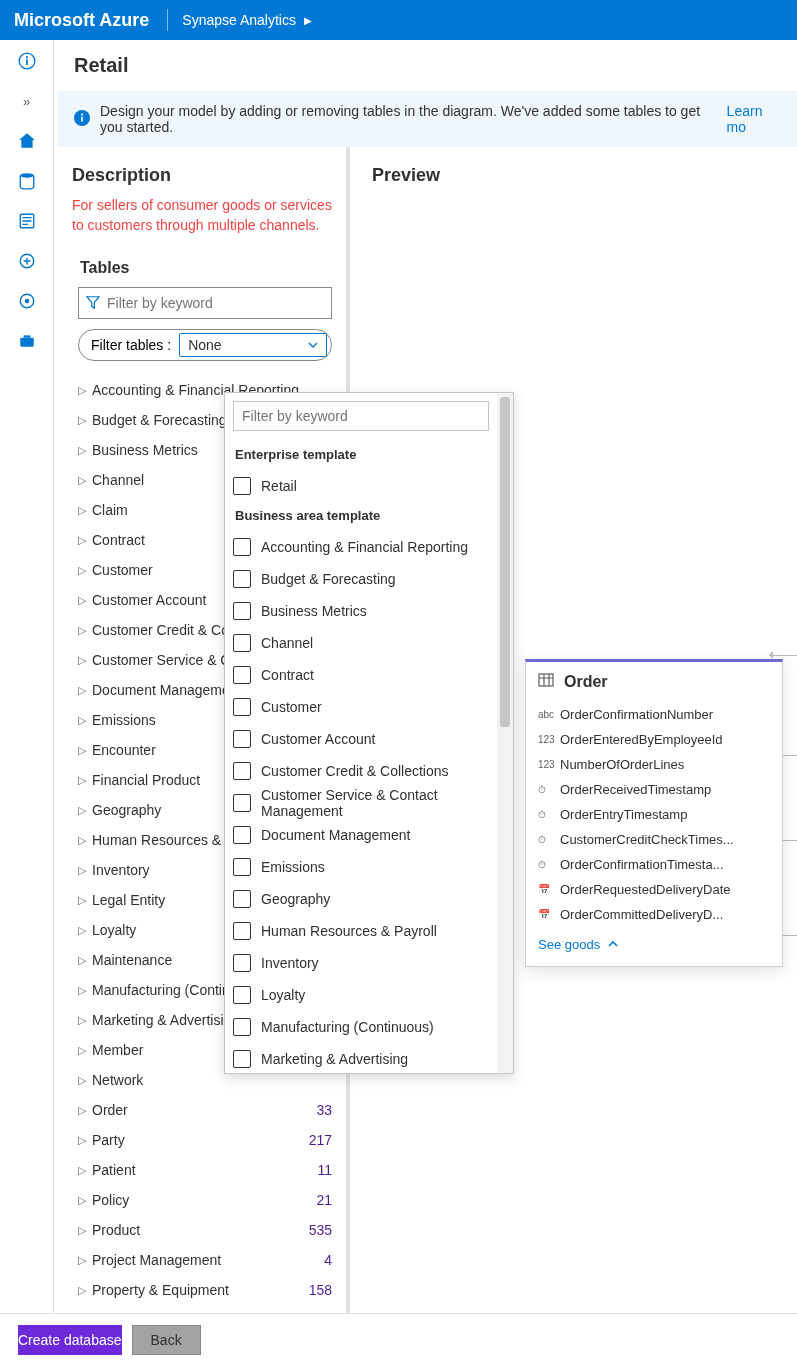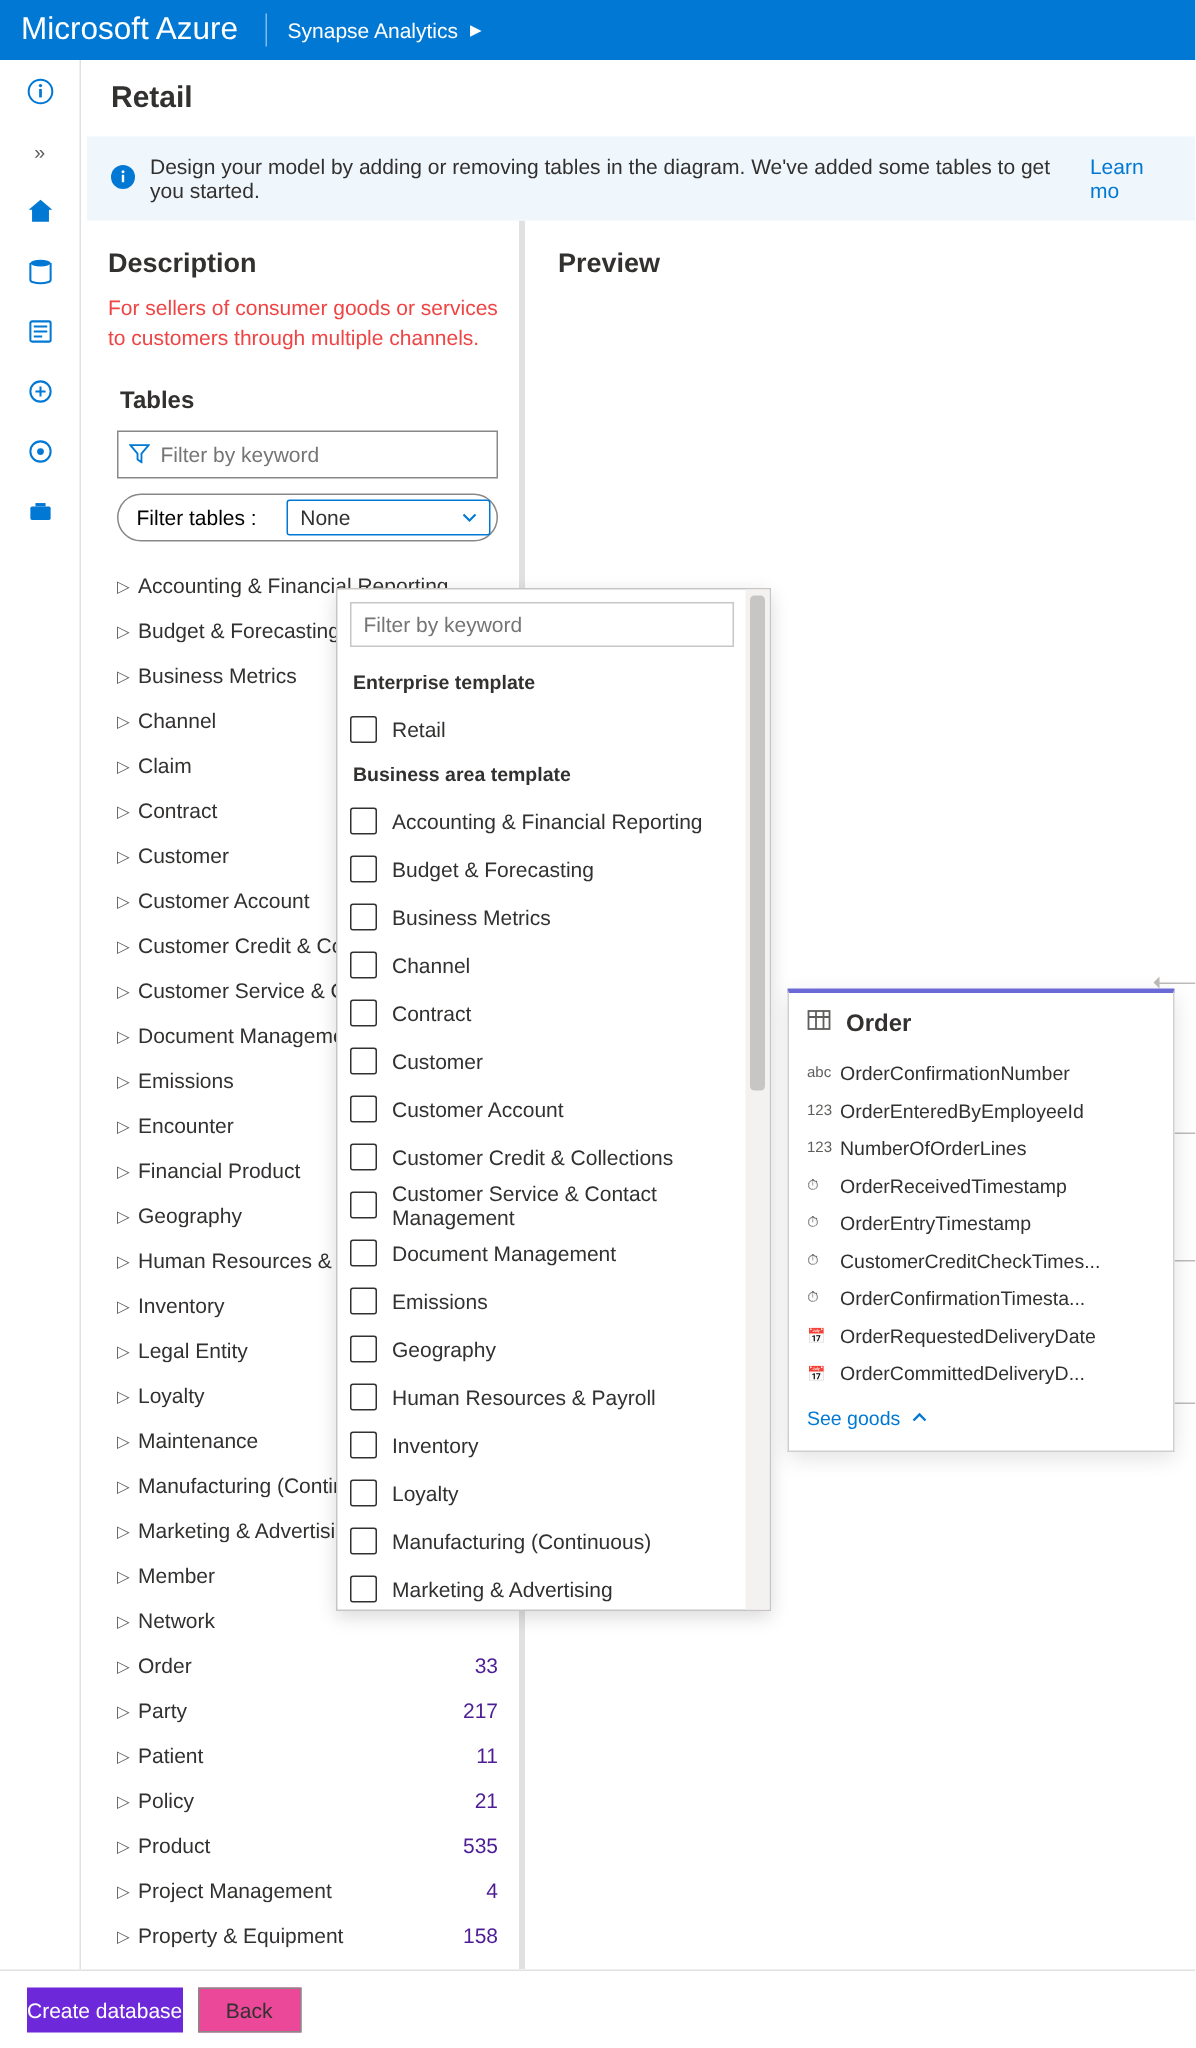--- a/index.html
+++ b/index.html
@@ -1,18 +1,18 @@
 <!DOCTYPE html>
 <html><head>
 <meta charset="utf-8">
 <style>
   * { box-sizing: border-box; margin: 0; padding: 0; }
   body { font-family: "Segoe UI", -apple-system, sans-serif; font-size: 13px; color: #323130; background: #fff; overflow: hidden; width: 797px; height: 1365px; position: relative; }
   .topbar { background: #0078d4; color: #fff; height: 40px; display: flex; align-items: center; padding: 0 14px; }
-  .topbar .brand { font-size: 21px; font-weight: 400; margin-right: 18px; }
+  .topbar .brand { font-size: 18px; font-weight: 700; margin-right: 18px; }
   .topbar .divider { width:1px; height:22px; background: rgba(255,255,255,0.5); margin-right:14px; }
   .topbar .crumb { font-size: 14px; margin-right: 8px; }
   .topbar .chev { font-size: 10px; }
   .layout { display:flex; height: calc(100% - 40px - 52px); }
   .leftnav { width:54px; border-right:1px solid #e1e1e1; display:flex; flex-direction:column; align-items:center; padding-top:10px; gap:18px; }
   .leftnav .icon { color:#0078d4; width:22px; height:22px; display:flex; align-items:center; justify-content:center; cursor:pointer; }
   .leftnav .ico { width:18px; height:18px; }
   .main { flex:1; display:flex; flex-direction:column; overflow:hidden; }
   .page-title { font-size:20px; font-weight:600; padding:14px 0 14px 20px; }
   .info-banner { background:#eff6fc; display:flex; align-items:center; padding:12px 16px; margin-left:4px; font-size:14px; color:#323130; }
@@ -21,21 +21,21 @@
   .panes { display:flex; flex:1; overflow:hidden; position:relative; }
   .left-pane { width:288px; padding:18px 0 0 18px; display:flex; flex-direction:column; }
   .section-head { font-size:18px; font-weight:600; margin-bottom:10px; }
   .desc-text { font-size:14px; color:#ef4444; line-height:1.4; margin-bottom:24px; padding-right:4px; }
   .tables-head { font-size:16px; font-weight:600; margin-bottom:10px; margin-left:8px; }
   .filter-box { display:flex; align-items:center; border:1px solid #8a8886; height:32px; margin:0 10px 10px 6px; }
   .filter-box .filter-icon { width:28px; text-align:center; color:#0078d4; }
   .filter-box input { border:none; outline:none; flex:1; height:100%; font-size:14px; color:#605e5c; background:transparent; }
   .filter-pill { display:flex; align-items:center; border:1px solid #8a8886; border-radius:16px; height:32px; margin:0 10px 8px 6px; padding:0 4px 0 12px; font-size:14px; }
   .filter-pill .label { color:#000000; margin-right:4px; }
-  .filter-pill .select { flex:1; border:1px solid #0078d4; height:24px; border-radius:2px; display:flex; align-items:center; padding:0 8px; color:#323130; justify-content:space-between; margin-left:16px; }
+  .filter-pill .select { flex:1; border:1px solid #0078d4; height:24px; border-radius:2px; display:flex; align-items:center; padding:0 8px; color:#323130; justify-content:space-between; margin-left:4px; }
   .filter-pill .chev-down { color:#0078d4; }
   .tree { flex:1; overflow-y:auto; padding-right:4px; margin-top:6px; }
   .tree-row { display:flex; align-items:center; height:30px; padding-left:6px; cursor:pointer; }
   .tree-row .caret { width:14px; color:#605e5c; font-size:11px; }
   .tree-row .name { flex:1; font-size:14px; color:#323130; white-space:nowrap; overflow:hidden; text-overflow:ellipsis; }
   .tree-row .count { font-size:14px; color:#4c1d95; padding-right:6px; }
   .split { width:12px; display:flex; align-items:center; justify-content:center; position:relative; }
   .split::before { content:''; width:4px; height:100%; background:#e1e1e1; }
   .split-handle { position:absolute; top:50%; width:6px; height:60px; background:#c8c6c4; border-radius:3px; }
   .right-pane { flex:1; padding:18px 0 0 18px; position:relative; }
@@ -54,21 +54,21 @@
   .order-card .col-row { display:flex; align-items:center; padding:5px 12px; font-size:13px; }
   .order-card .col-row .type-badge { width:22px; font-size:10px; color:#605e5c; text-align:left; flex:0 0 22px; }
   .order-card .col-row .cname { flex:1; white-space:nowrap; overflow:hidden; text-overflow:ellipsis; }
   .order-card .col-row .pk { color:#605e5c; font-size:12px; }
   .order-card .see-less { padding:10px 12px 14px; color:#0078d4; font-size:13px; cursor:pointer; display:flex; align-items:center; gap:8px; }
   .arrow-group { position:absolute; right:0; top:655px; z-index:15; }
   .arrow-line { position:absolute; height:1px; background:#bdbbba; }
   .arrow-line::before { content:''; position:absolute; left:-6px; top:-4px; border:4px solid transparent; border-right-color:#bdbbba; }
   .footer { position:absolute; bottom:0; left:0; right:0; height:52px; border-top:1px solid #e1e1e1; display:flex; align-items:center; padding-left:18px; gap:10px; background:#fff; }
   .btn-primary { background:#6d28d9; color:#fff; border:none; height:30px; padding:0 0; font-size:14px; cursor:pointer; }
-  .btn-secondary { background:#ec4899; color:#323130; border:1px solid #8a8886; height:30px; padding:0 18px; font-size:14px; cursor:pointer; }
+  .btn-secondary { background:#a3a3a3; color:#323130; border:1px solid #8a8886; height:30px; padding:0 18px; font-size:14px; cursor:pointer; }
   .tree::-webkit-scrollbar, .dropdown-inner::-webkit-scrollbar { width:0; }
 </style>
 </head>
 <body>
 
 <div class="topbar">
   <span class="brand">Microsoft Azure</span>
   <span class="divider"></span>
   <span class="crumb">Synapse Analytics</span>
   <span class="chev">▶</span>

